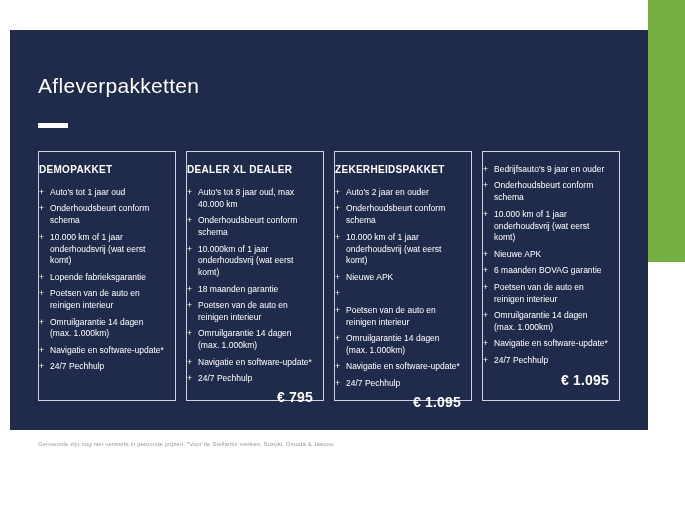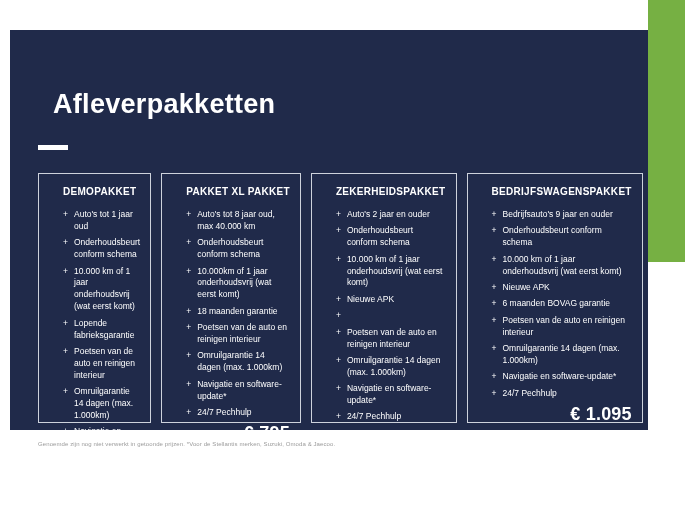--- a/index.html
+++ b/index.html
@@ -26,40 +26,40 @@
     background:var(--green);
   }
   .panel{
     position:absolute;
     left:10px;top:30px;
     width:638px;height:400px;
     background:var(--navy);
     padding:44px 28px 0 28px;
   }
   .page-title{
-    margin:15px;
-    color:var(--text);
-    font-size:27px;
-    font-weight:700;
+    margin:0;
+    color:var(--text);
+    font-size:21px;
+    font-weight:400;
     letter-spacing:0.3px;
   }
   .title-dash{
     width:30px;height:5px;
     background:var(--text);
     margin:25px 0 23px 0;
   }
   .cards{
     display:flex;
     gap:10px;
   }
   .card{
     flex:1 1 0;
     height:250px;
     border:1px solid var(--card-border);
-    padding:12px 10px 12px 24px;
+    padding:12px 10px 12px 0;
     display:flex;
     flex-direction:column;
     background:transparent;
   }
   .card-title{
     margin:0 0 12px 0;
     color:var(--text);
     font-size:10px;
     font-weight:700;
     letter-spacing:0.3px;
@@ -80,21 +80,21 @@
   }
   .card-items .plus{
     flex:0 0 auto;
     width:6px;
     color:var(--text);
   }
   .card-price{
     margin-top:auto;
     text-align:right;
     color:var(--text);
-    font-size:18px;
+    font-size:14px;
     font-weight:700;
     letter-spacing:0.2px;
   }
   .footnote{
     position:absolute;
     left:38px;top:441px;
     font-size:6px;
     color:var(--footnote);
     letter-spacing:0.1px;
   }
@@ -142,21 +142,21 @@
               <span class="txt">Navigatie en software-update*</span>
             </li>
             <li>
               <span class="plus">+</span>
               <span class="txt">24/7 Pechhulp</span>
             </li>
           </ul>
   </section>
 
   <section class="card">
-    <h2 class="card-title">PAKKET XL PAKKET</h2>
+    <h2 class="card-title">DEALER XL DEALER</h2>
     <ul class="card-items">
             <li>
               <span class="plus">+</span>
               <span class="txt">Auto's tot 8 jaar oud, max 40.000 km</span>
             </li>
             <li>
               <span class="plus">+</span>
               <span class="txt">Onderhoudsbeurt conform schema</span>
             </li>
             <li>
@@ -223,21 +223,20 @@
             </li>
             <li>
               <span class="plus">+</span>
               <span class="txt">24/7 Pechhulp</span>
             </li>
           </ul>
     <div class="card-price">€ 1.095</div>
   </section>
 
   <section class="card">
-    <h2 class="card-title">BEDRIJFSWAGENSPAKKET</h2>
     <ul class="card-items">
             <li>
               <span class="plus">+</span>
               <span class="txt">Bedrijfsauto's 9 jaar en ouder</span>
             </li>
             <li>
               <span class="plus">+</span>
               <span class="txt">Onderhoudsbeurt conform schema</span>
             </li>
             <li>

